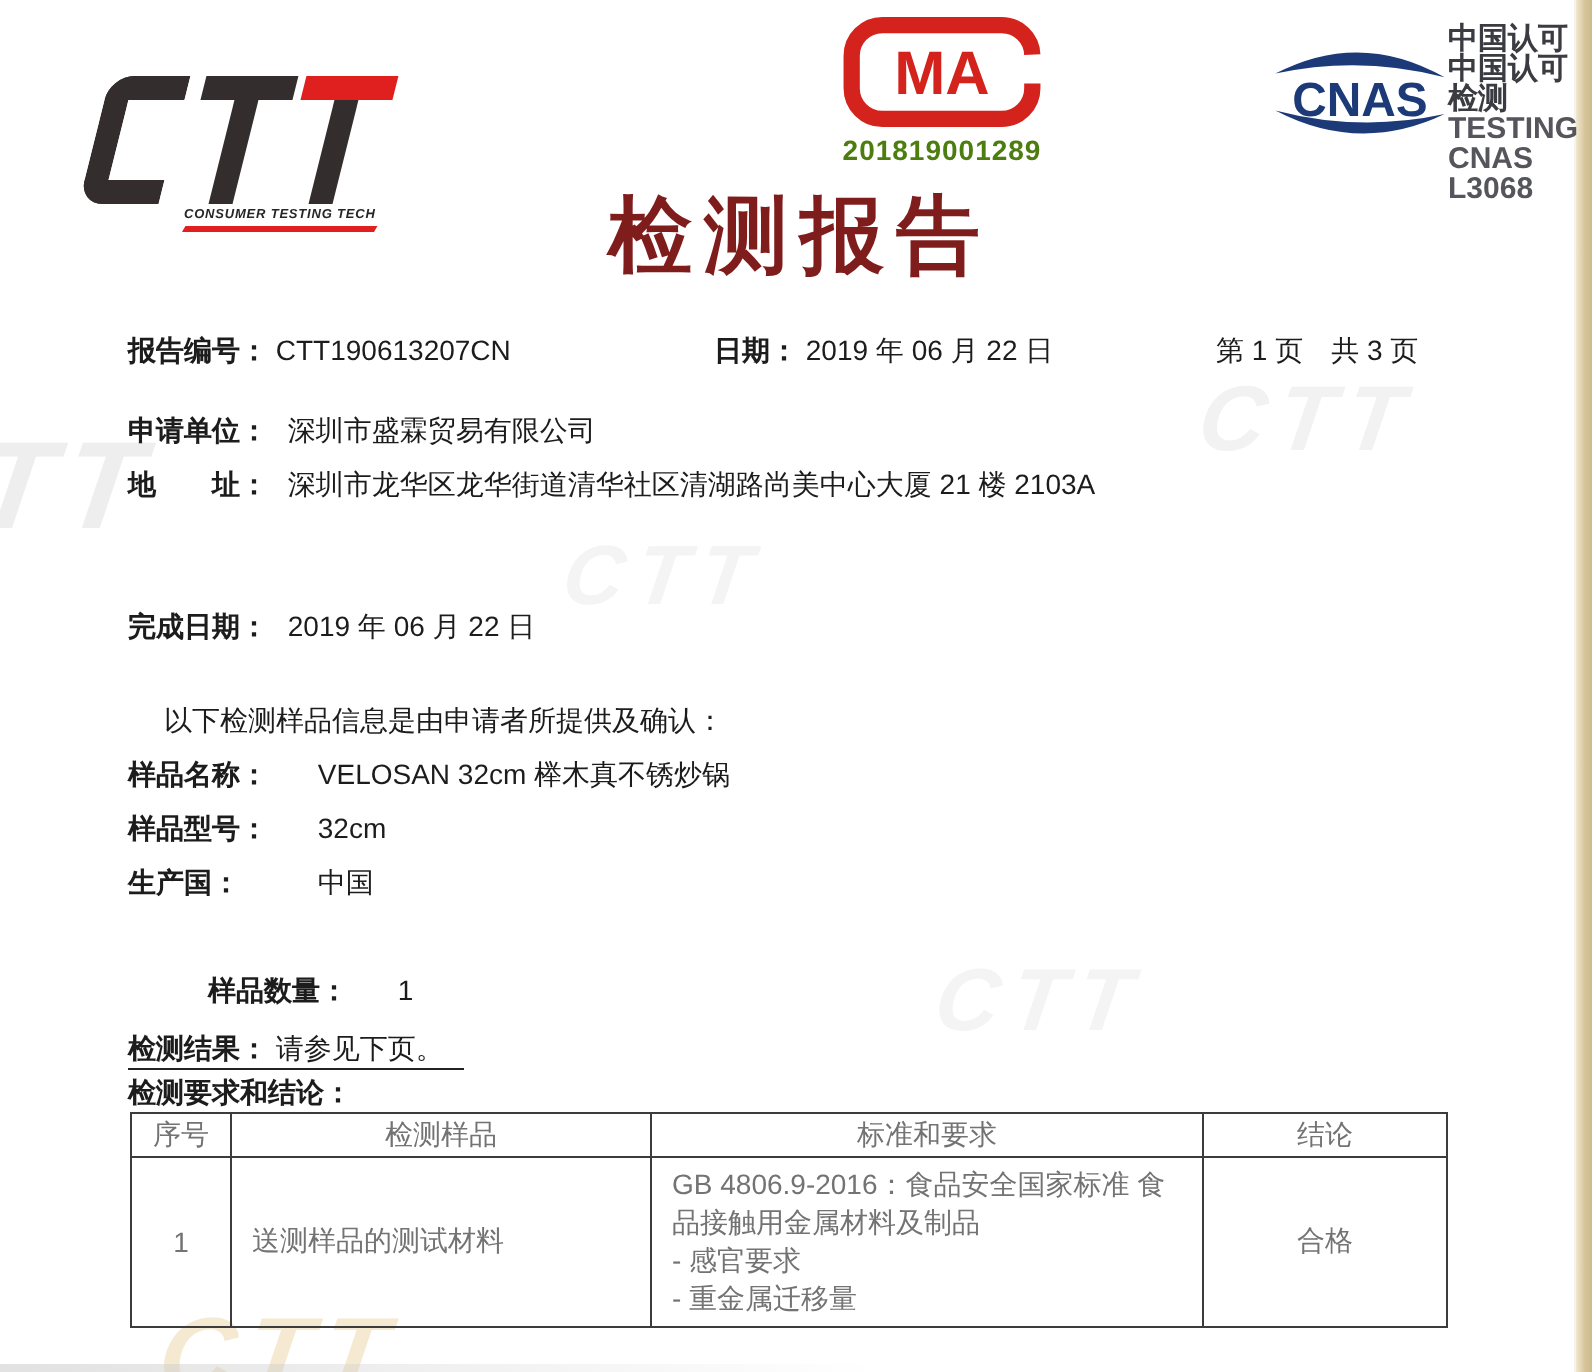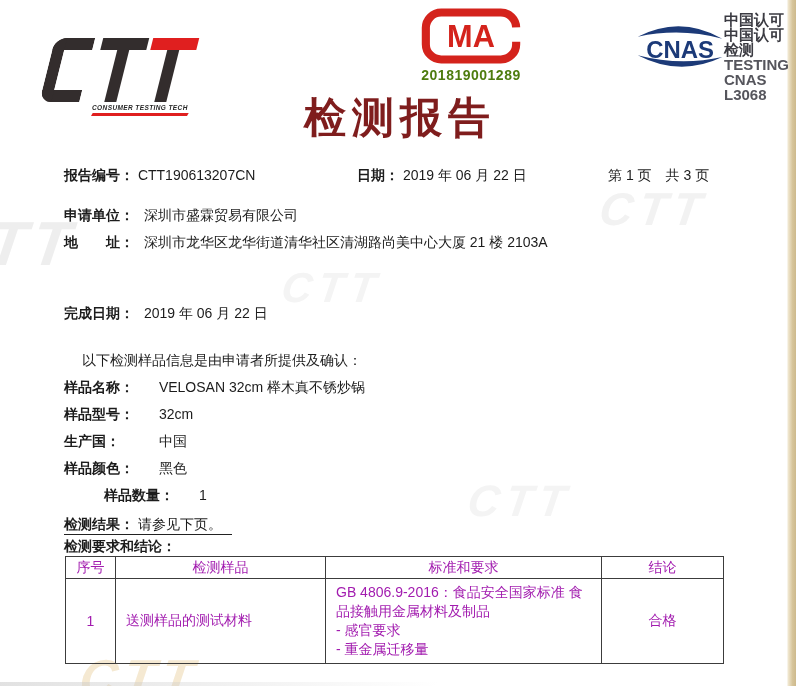--- a/index.html
+++ b/index.html
@@ -60,21 +60,21 @@
   
   .line { position:absolute; white-space:nowrap; }
   .lbl { font-weight:bold; }
   .val { font-weight:normal; }
   .ul { border-bottom:1.5px solid #222; padding-bottom:2px; padding-right:10px; }
 
   
   table.rpt {
     position:absolute; left:65px; top:556px; width:658px;
     border-collapse:collapse; table-layout:fixed;
-    font-size:14px; color:#a21caf;
+    font-size:14px; color:#737373;
   }
   table.rpt th, table.rpt td { border:1.5px solid #3c3c3c; }
   table.rpt th { font-weight:normal; height:22px; text-align:center; }
   table.rpt td { height:80px; vertical-align:middle; }
   td.center { text-align:center; }
   td.std { padding:4px 10px; line-height:19px; vertical-align:middle; }
   td.smp { padding-left:10px;margin-top:20px; }
 </style>
 </head>
 <body>
@@ -158,24 +158,20 @@
     <span class="lbl" style="display:inline-block;width:91px;">样品名称：</span>
     <span class="val">VELOSAN 32cm 榉木真不锈炒锅</span>
   </div>
   <div class="line" style="left:64px; top:406px;">
     <span class="lbl" style="display:inline-block;width:91px;">样品型号：</span>
     <span class="val">32cm</span>
   </div>
   <div class="line" style="left:64px; top:433px;">
     <span class="lbl" style="display:inline-block;width:91px;">生产国：</span>
     <span class="val">中国</span>
-  </div>
-  <div class="line" style="left:64px; top:460px;">
-    <span class="lbl" style="display:inline-block;width:91px;">样品颜色：</span>
-    <span class="val">黑色</span>
   </div>
   <div class="line" style="left:64px; top:487px;">
     <span class="lbl" style="display:inline-block;width:91px;margin-left:40px;">样品数量：</span>
     <span class="val">1</span>
   </div>
 
   <div class="line" style="left:64px; top:516px;">
     <span class="ul">
       <span class="lbl">检测结果：</span>
       <span class="val">请参见下页。</span>

